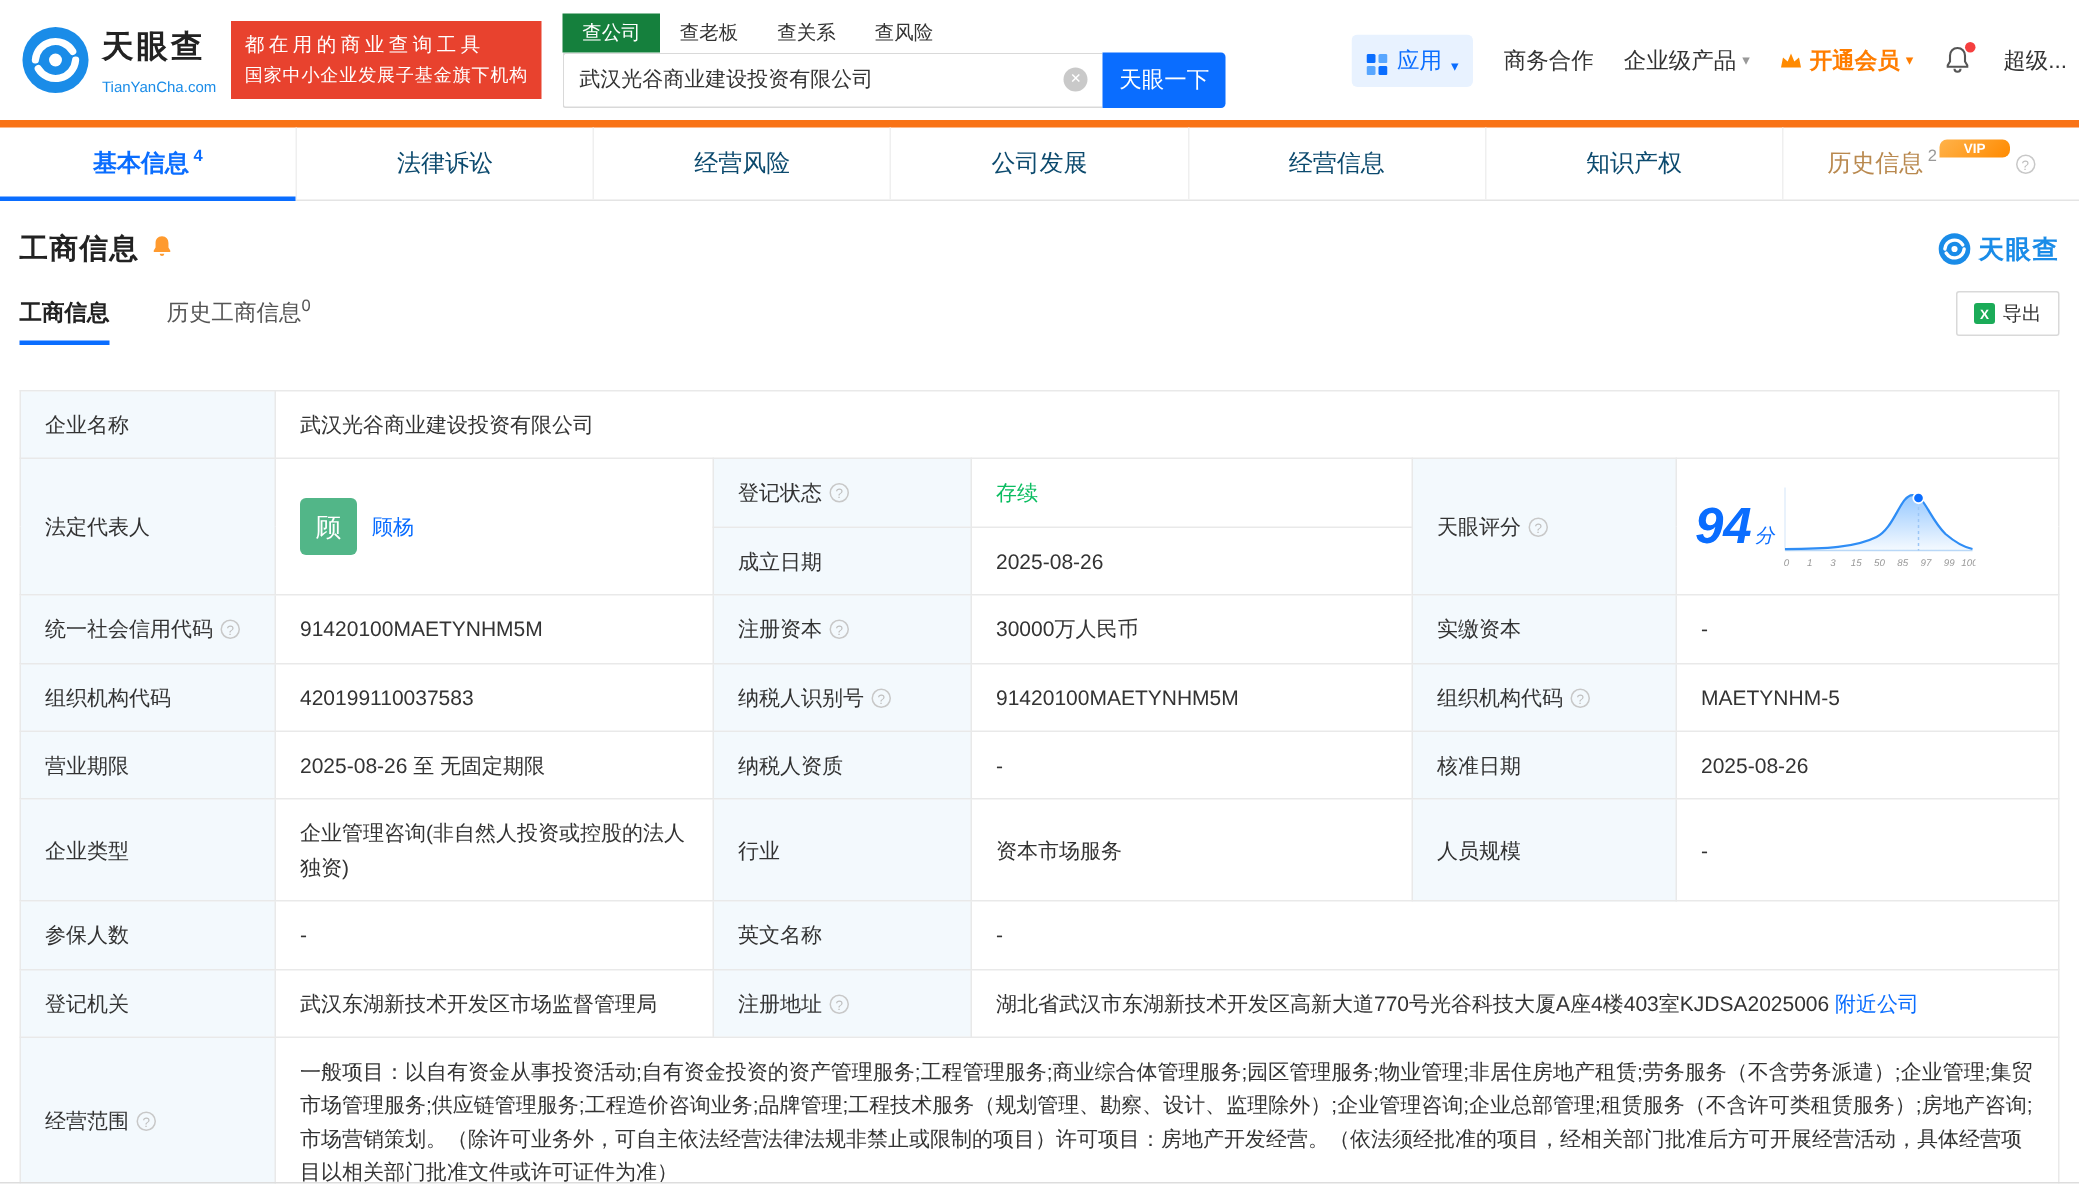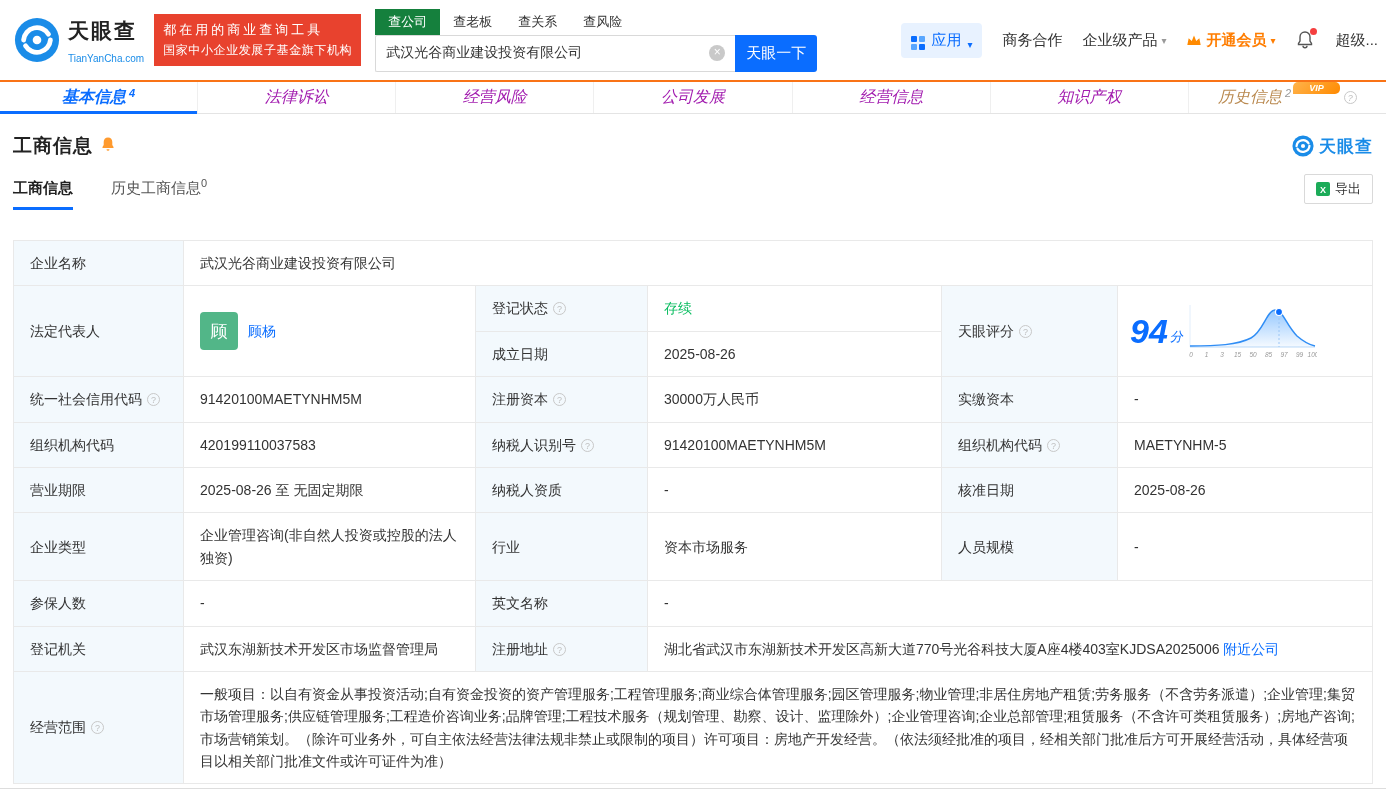--- a/index.html
+++ b/index.html
@@ -30,22 +30,22 @@
   .apps-chip { background:#e8f2ff; color:#0a6dff; border-radius:4px; padding:8px 10px; display:flex; align-items:flex-end; gap:6px; cursor:pointer; }
   .menu-item { color:#333; cursor:pointer; display:flex; align-items:center; gap:4px; }
   .menu-item.vip { color:#ff7d00; font-weight:600; }
   .caret { font-size:10px; color:#999; }
   .caret.blue { color:#0a6dff; }
   .caret.orange { color:#ff7d00; }
   .bell-wrap { position:relative; cursor:pointer; display:flex; }
   .red-dot { position:absolute; top:-2px; right:-2px; width:7px; height:7px; border-radius:50%; background:#f53f3f; }
 
   
-  .navbar { height:34px; display:flex; border-top:2px solid #f97316; border-bottom:1px solid #e4e4e4;font-style:italic; }
-  .nav-tab { flex:1; display:flex; align-items:center; justify-content:center; font-size:16px; color:#a21caf; border-right:1px solid #efefef; position:relative; cursor:pointer; }
+  .navbar { height:54px; display:flex; border-top:5px solid #f97316; border-bottom:1px solid #e4e4e4; }
+  .nav-tab { flex:1; display:flex; align-items:center; justify-content:center; font-size:16px; color:#0c4a6e; border-right:1px solid #efefef; position:relative; cursor:pointer; }
   .nav-tab:last-child { border-right:none; }
   .nav-tab.active { color:#0a6dff; font-weight:700; }
   .nav-tab.active::after { content:""; position:absolute; left:0; right:0; bottom:-1px; height:3px; background:#0a6dff; }
   .nav-tab .cnt { font-size:11px; margin-left:3px; transform:translateY(-5px); }
   .nav-tab.history { color:#b9894f; }
   .nav-tab.history .cnt { color:#999; }
   .vip-badge { font-size:9px; font-weight:700; background:linear-gradient(135deg,#ffb34b,#ff8a00); color:#fff; border-radius:5px 5px 5px 0; padding:1px 16px; transform:translateY(-10px); margin-left:2px; }
   .q { display:inline-block; width:13px; height:13px; border:1px solid #c8c8c8; border-radius:50%; color:#bfbfbf; font-size:9px; line-height:12px; text-align:center; margin-left:5px; vertical-align:1px; cursor:pointer; font-weight:400; }
   .nav-tab .q { margin-left:4px; }
 

